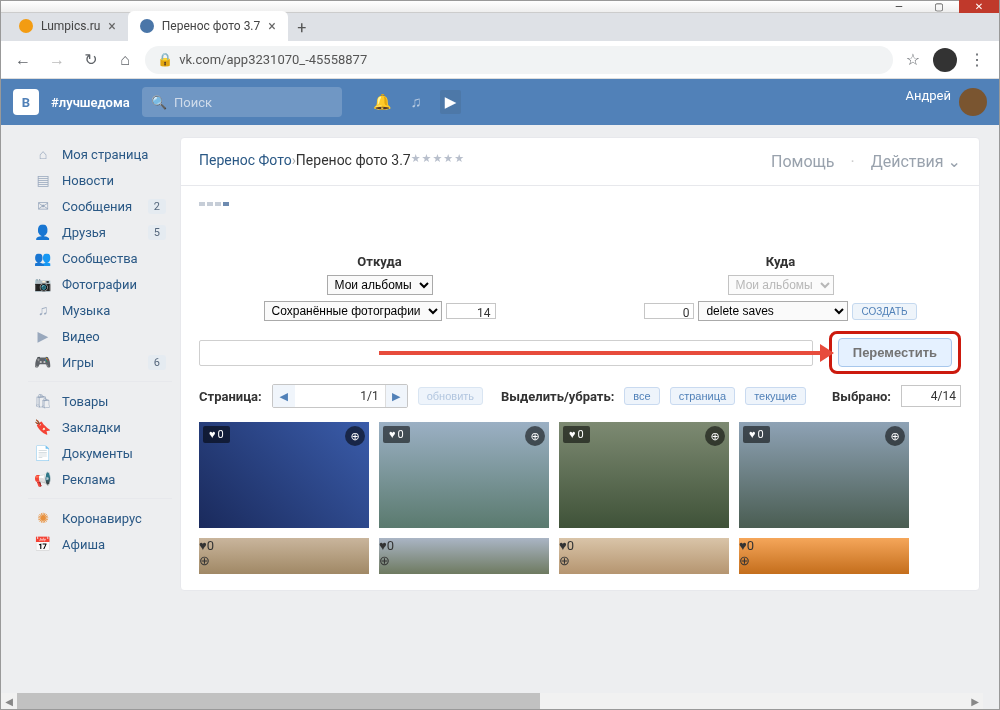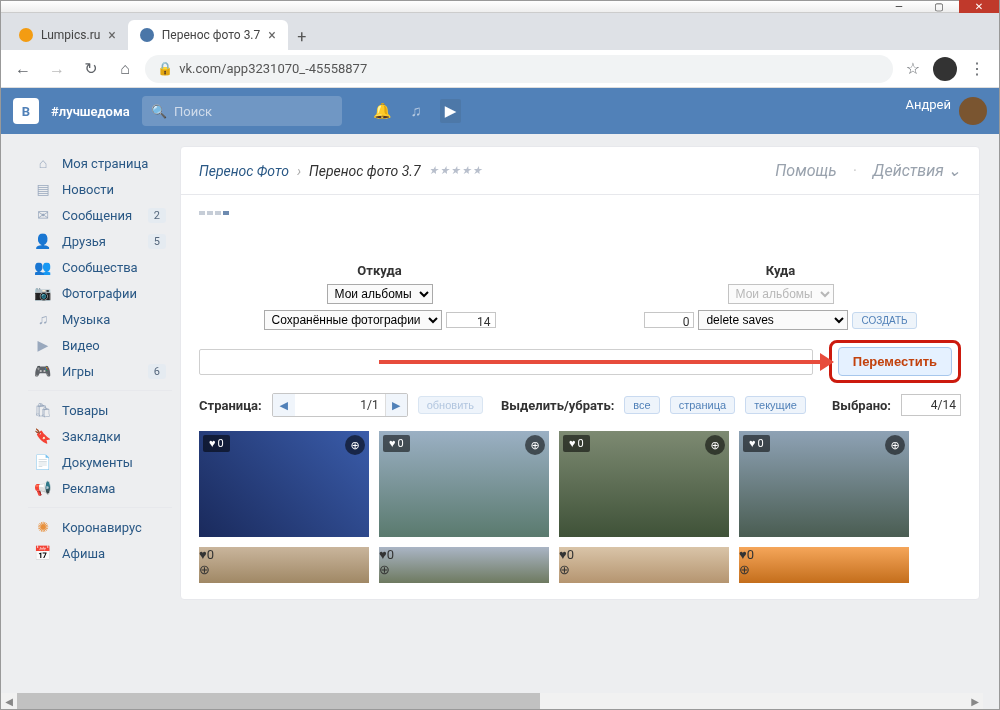--- a/index.html
+++ b/index.html
@@ -1,21 +1,21 @@
 <!DOCTYPE html>
 <html><head>
 <meta charset="utf-8">
 <style>
 *{margin:0;padding:0;box-sizing:border-box;}
 body{font-family:-apple-system,BlinkMacSystemFont,Roboto,Arial,sans-serif;font-size:13px;color:#333;background:#f0f0f0;}
 .browser-window{width:1000px;height:710px;background:#fff;display:flex;flex-direction:column;position:relative;border:1px solid #999;}
 .title-bar{height:12px;background:linear-gradient(#fff,#eee);border-bottom:1px solid #ccc;display:flex;justify-content:flex-end;align-items:center;padding:0 0;}
 .win-btn{width:40px;height:24px;display:flex;align-items:center;justify-content:center;font-size:10px;color:#333;}
 .win-close{background:#c0392b;color:#fff;}
-.tabs-bar{height:37px;background:#dee1e6;display:flex;align-items:flex-end;padding-left:6px;}
+.tabs-bar{height:28px;background:#dee1e6;display:flex;align-items:flex-end;padding-left:6px;}
 .tab{height:30px;padding:0 12px;display:flex;align-items:center;gap:8px;font-size:12px;color:#444;border-radius:6px 6px 0 0;max-width:210px;}
 .tab.active{background:#fff;}
 .tab .favicon{width:14px;height:14px;border-radius:50%;}
 .tab .tab-close{font-size:14px;color:#666;margin-left:auto;}
 .new-tab{width:28px;height:28px;display:flex;align-items:center;justify-content:center;font-size:16px;color:#555;}
 .addr-bar{height:38px;background:#fff;display:flex;align-items:center;padding:0 8px;gap:6px;border-bottom:1px solid #ddd;}
 .nav-ico{width:28px;height:28px;display:flex;align-items:center;justify-content:center;color:#5f6368;font-size:16px;border-radius:50%;}
 .url-box{flex:1;height:28px;background:#f1f3f4;border-radius:14px;display:flex;align-items:center;padding:0 12px;color:#555;gap:6px;}
 .url-box .lock{color:#5f6368;}
 .star{color:#5f6368;}
@@ -31,21 +31,21 @@
 .vk-header-user .user-pic{width:28px;height:28px;border-radius:50%;background:#7a5530;}
 .vk-body{display:flex;max-width:960px;margin:0 auto;padding:12px 0;}
 .vk-sidebar{width:160px;padding:4px 8px;}
 .sb-item{display:flex;align-items:center;gap:10px;padding:5px 6px;border-radius:4px;color:#2a5885;font-size:13px;}
 .sb-item .sb-icon{width:18px;text-align:center;color:#99a8bd;font-size:14px;}
 .sb-badge{margin-left:auto;background:#e5ebf1;color:#55677d;font-size:11px;padding:1px 6px;border-radius:3px;}
 .sb-sep{height:1px;background:#e7e8ec;margin:6px 0;}
 .sb-footer{color:#939393;font-size:12px;padding:8px 6px;line-height:1.6;}
 .sb-footer span{margin-right:8px;}
 .vk-main{flex:1;background:#fff;border:1px solid #e7e8ec;border-radius:4px;}
-.main-head{padding:14px 18px;border-bottom:1px solid #e7e8ec;display:flex;align-items:center;gap:8px;font-size:14px;font-style:italic;}
+.main-head{padding:14px 18px;border-bottom:1px solid #e7e8ec;display:flex;align-items:flex-start;font-size:14px;}
 .bc{color:#2a5885;}
 .bc-sep{color:#aaa;}
 .bc-current{color:#333;}
 .stars{color:#b8bfcc;font-size:11px;letter-spacing:1px;}
 .head-actions{margin-left:auto;display:flex;gap:16px;color:#99a2ad;font-size:16px;}
 .head-actions span{cursor:default;}
 .app-body{padding:16px 18px;}
 .banner{height:28px;margin-bottom:24px;}
 .banner-dots{display:flex;gap:2px;}
 .banner-dots i{width:6px;height:4px;background:#c6cdd7;}
@@ -55,21 +55,21 @@
 .col-title{font-weight:bold;font-size:13px;color:#333;}
 .sel-row{display:flex;gap:4px;align-items:center;}
 select{font-size:12px;padding:1px 3px;border:1px solid #aaa;background:#fafafa;}
 select:disabled{color:#999;}
 .num-box{width:50px;height:16px;border:1px solid #c6c6c6;text-align:right;padding:0 4px;font-size:12px;line-height:18px;}
 .btn-small{border:1px solid #c5d9ef;background:#eef4fa;color:#5181b8;font-size:10px;padding:2px 8px;border-radius:3px;}
 .move-row{display:flex;align-items:center;margin-bottom:10px;gap:16px;position:relative;}
 .progress-bar{flex:1;height:26px;border:1px solid #cfcfcf;border-radius:2px;}
 .arrow-red{position:absolute;left:180px;right:130px;top:50%;height:4px;background:#e74c3c;transform:translateY(-50%);}
 .arrow-red::after{content:"";position:absolute;right:-12px;top:-7px;border:9px solid transparent;border-left:14px solid #e74c3c;}
-.btn-move{padding:6px 14px;background:#e5f1ff;border:1px solid #a7c7ec;color:#c2410c;font-weight:600;font-size:13px;border-radius:4px;}
+.btn-move{padding:6px 14px;background:#e5f1ff;border:1px solid #a7c7ec;color:#737373;font-weight:600;font-size:13px;border-radius:4px;}
 .highlight-box{border:3px solid #cc1a0e;border-radius:8px;padding:4px 6px;}
 .page-row{display:flex;align-items:center;gap:10px;margin-bottom:14px;font-size:13px;}
 .page-row strong{font-weight:bold;}
 .page-nav{display:flex;align-items:center;border:1px solid #c6c6c6;border-radius:2px;overflow:hidden;}
 .pg-btn{width:22px;height:22px;display:flex;align-items:center;justify-content:center;background:#f0f5fb;color:#5181b8;border-left:1px solid #ddd;font-size:11px;}
 .pg-btn:first-child{border-left:none;}
 .pg-text{width:90px;text-align:right;padding:0 6px;font-size:12px;line-height:22px;}
 .btn-chip{border:1px solid #c9daf0;background:#eef4fb;color:#5181b8;font-size:11px;padding:2px 8px;border-radius:3px;}
 .btn-chip.disabled{color:#b2c6df;border-color:#d9e5f2;}
 .selected-box{width:60px;border:1px solid #c6c6c6;text-align:right;padding:0 4px;font-size:12px;line-height:20px;}

